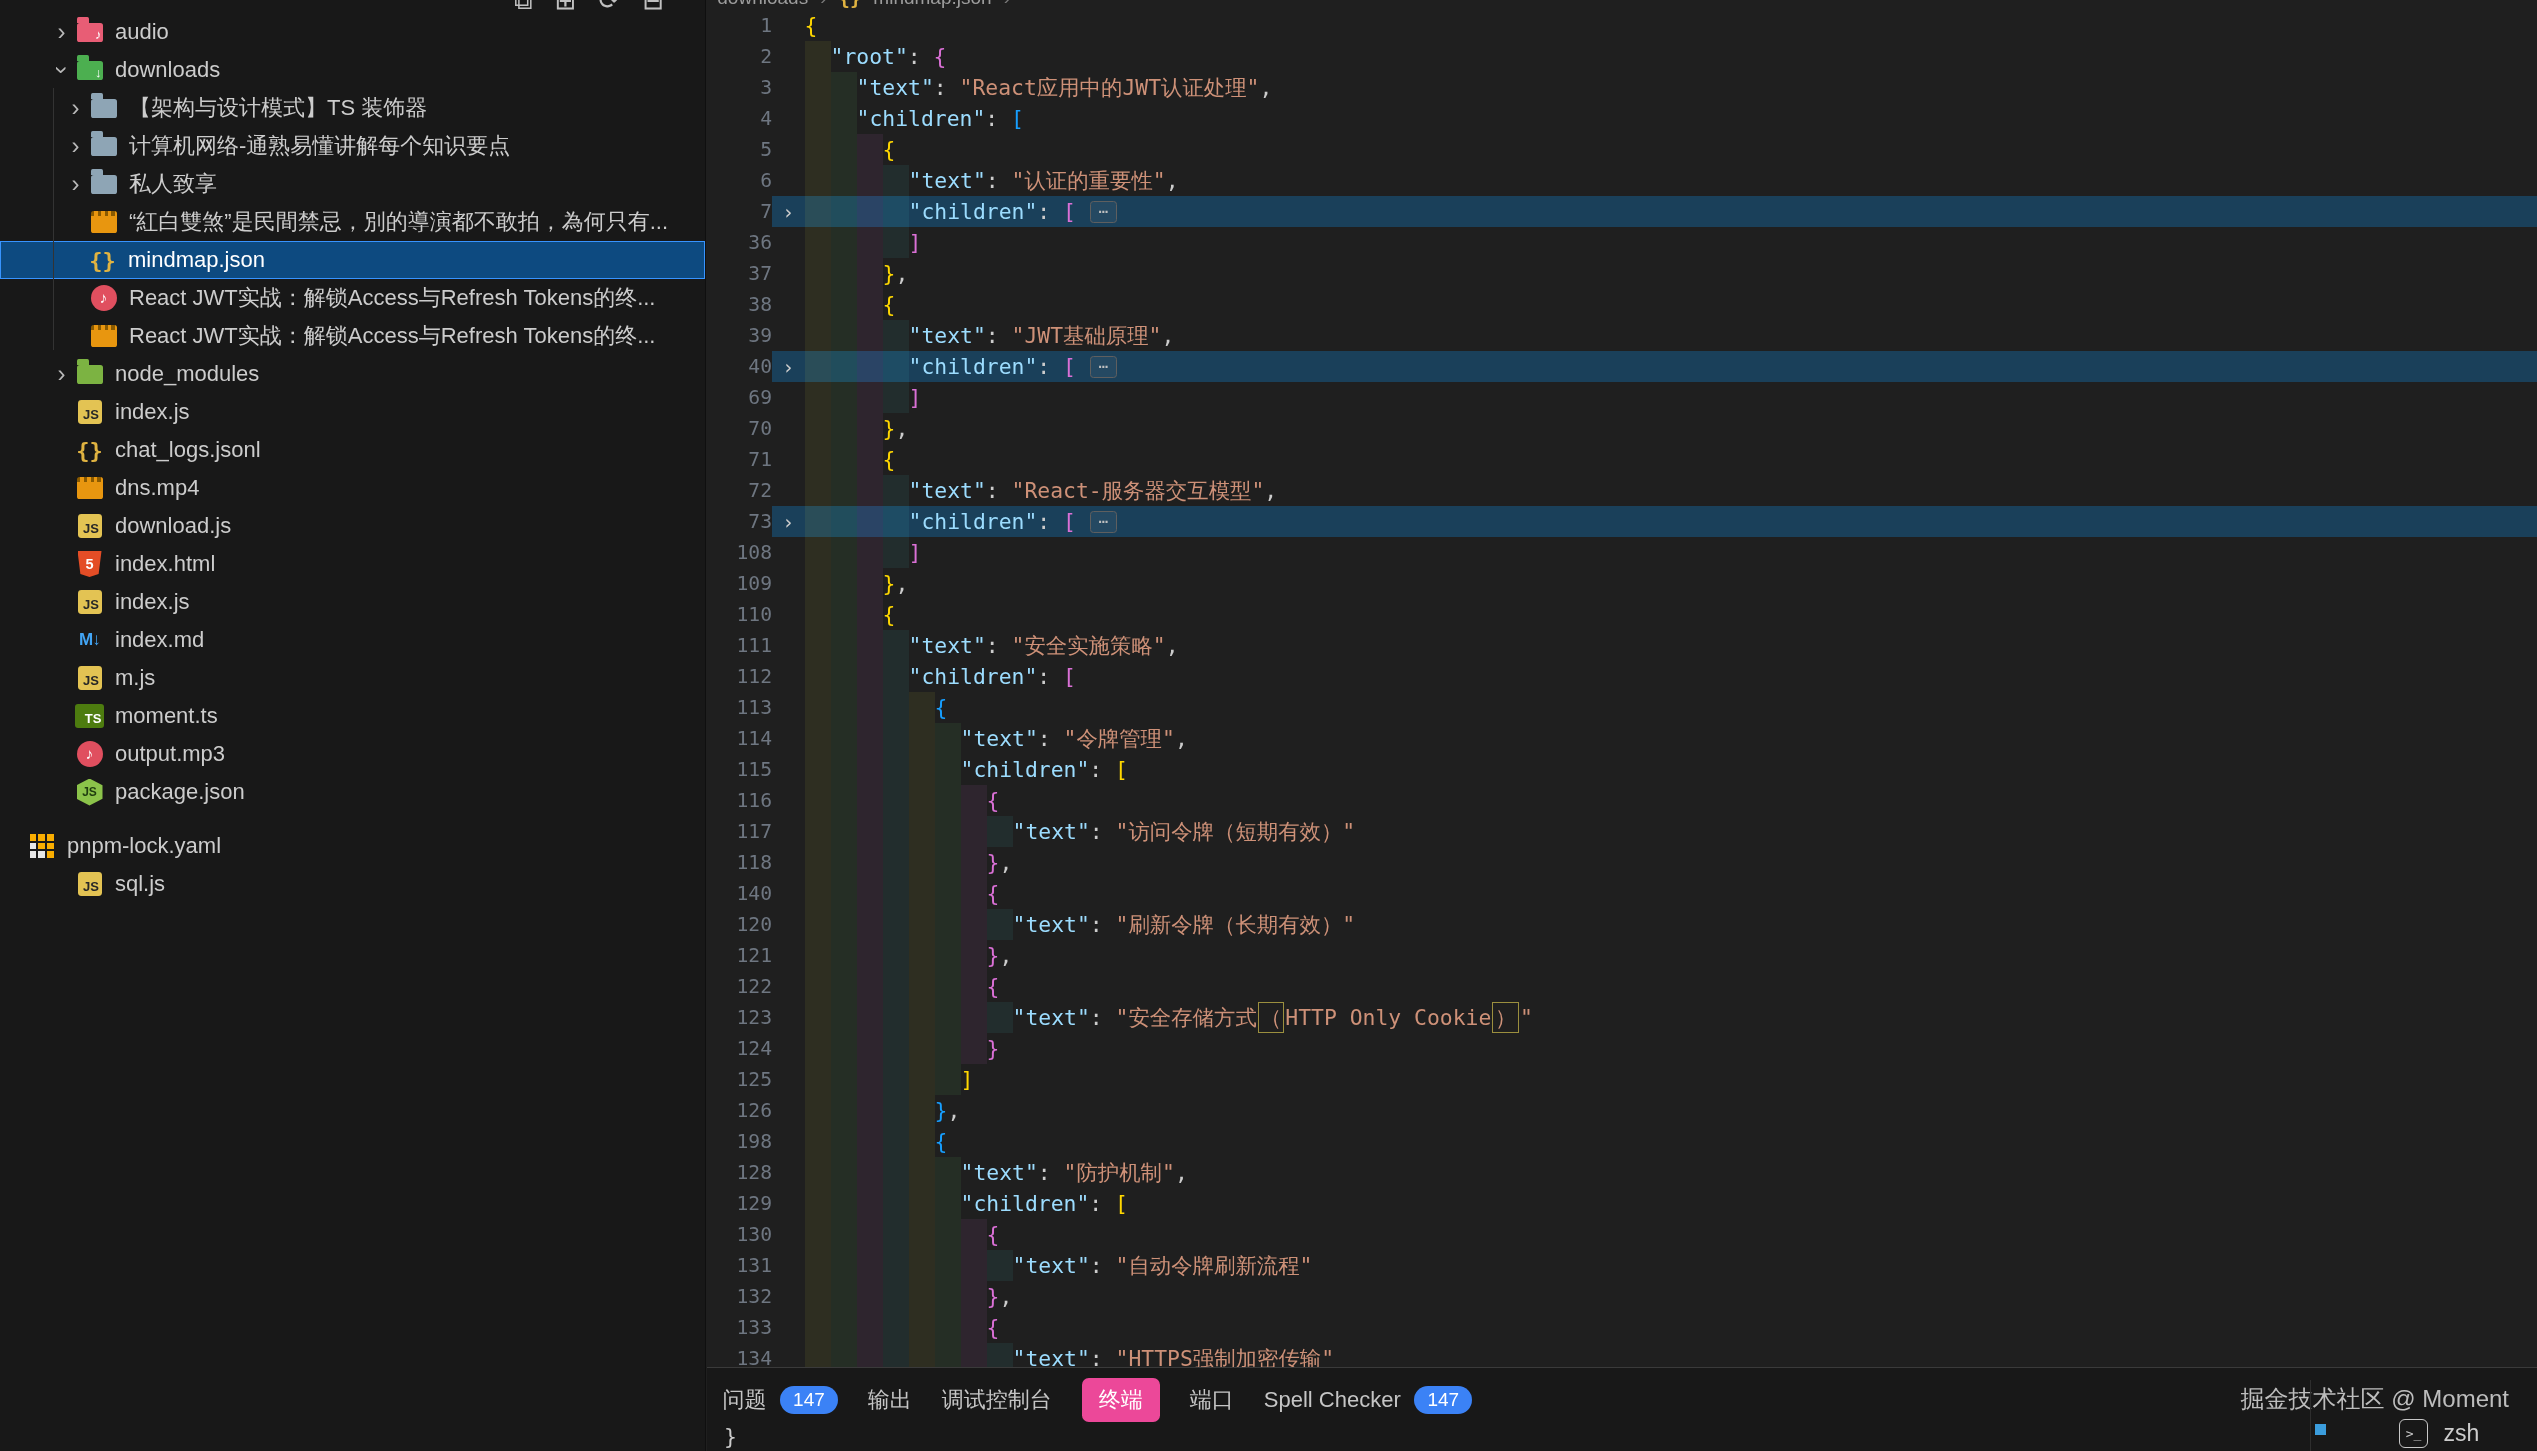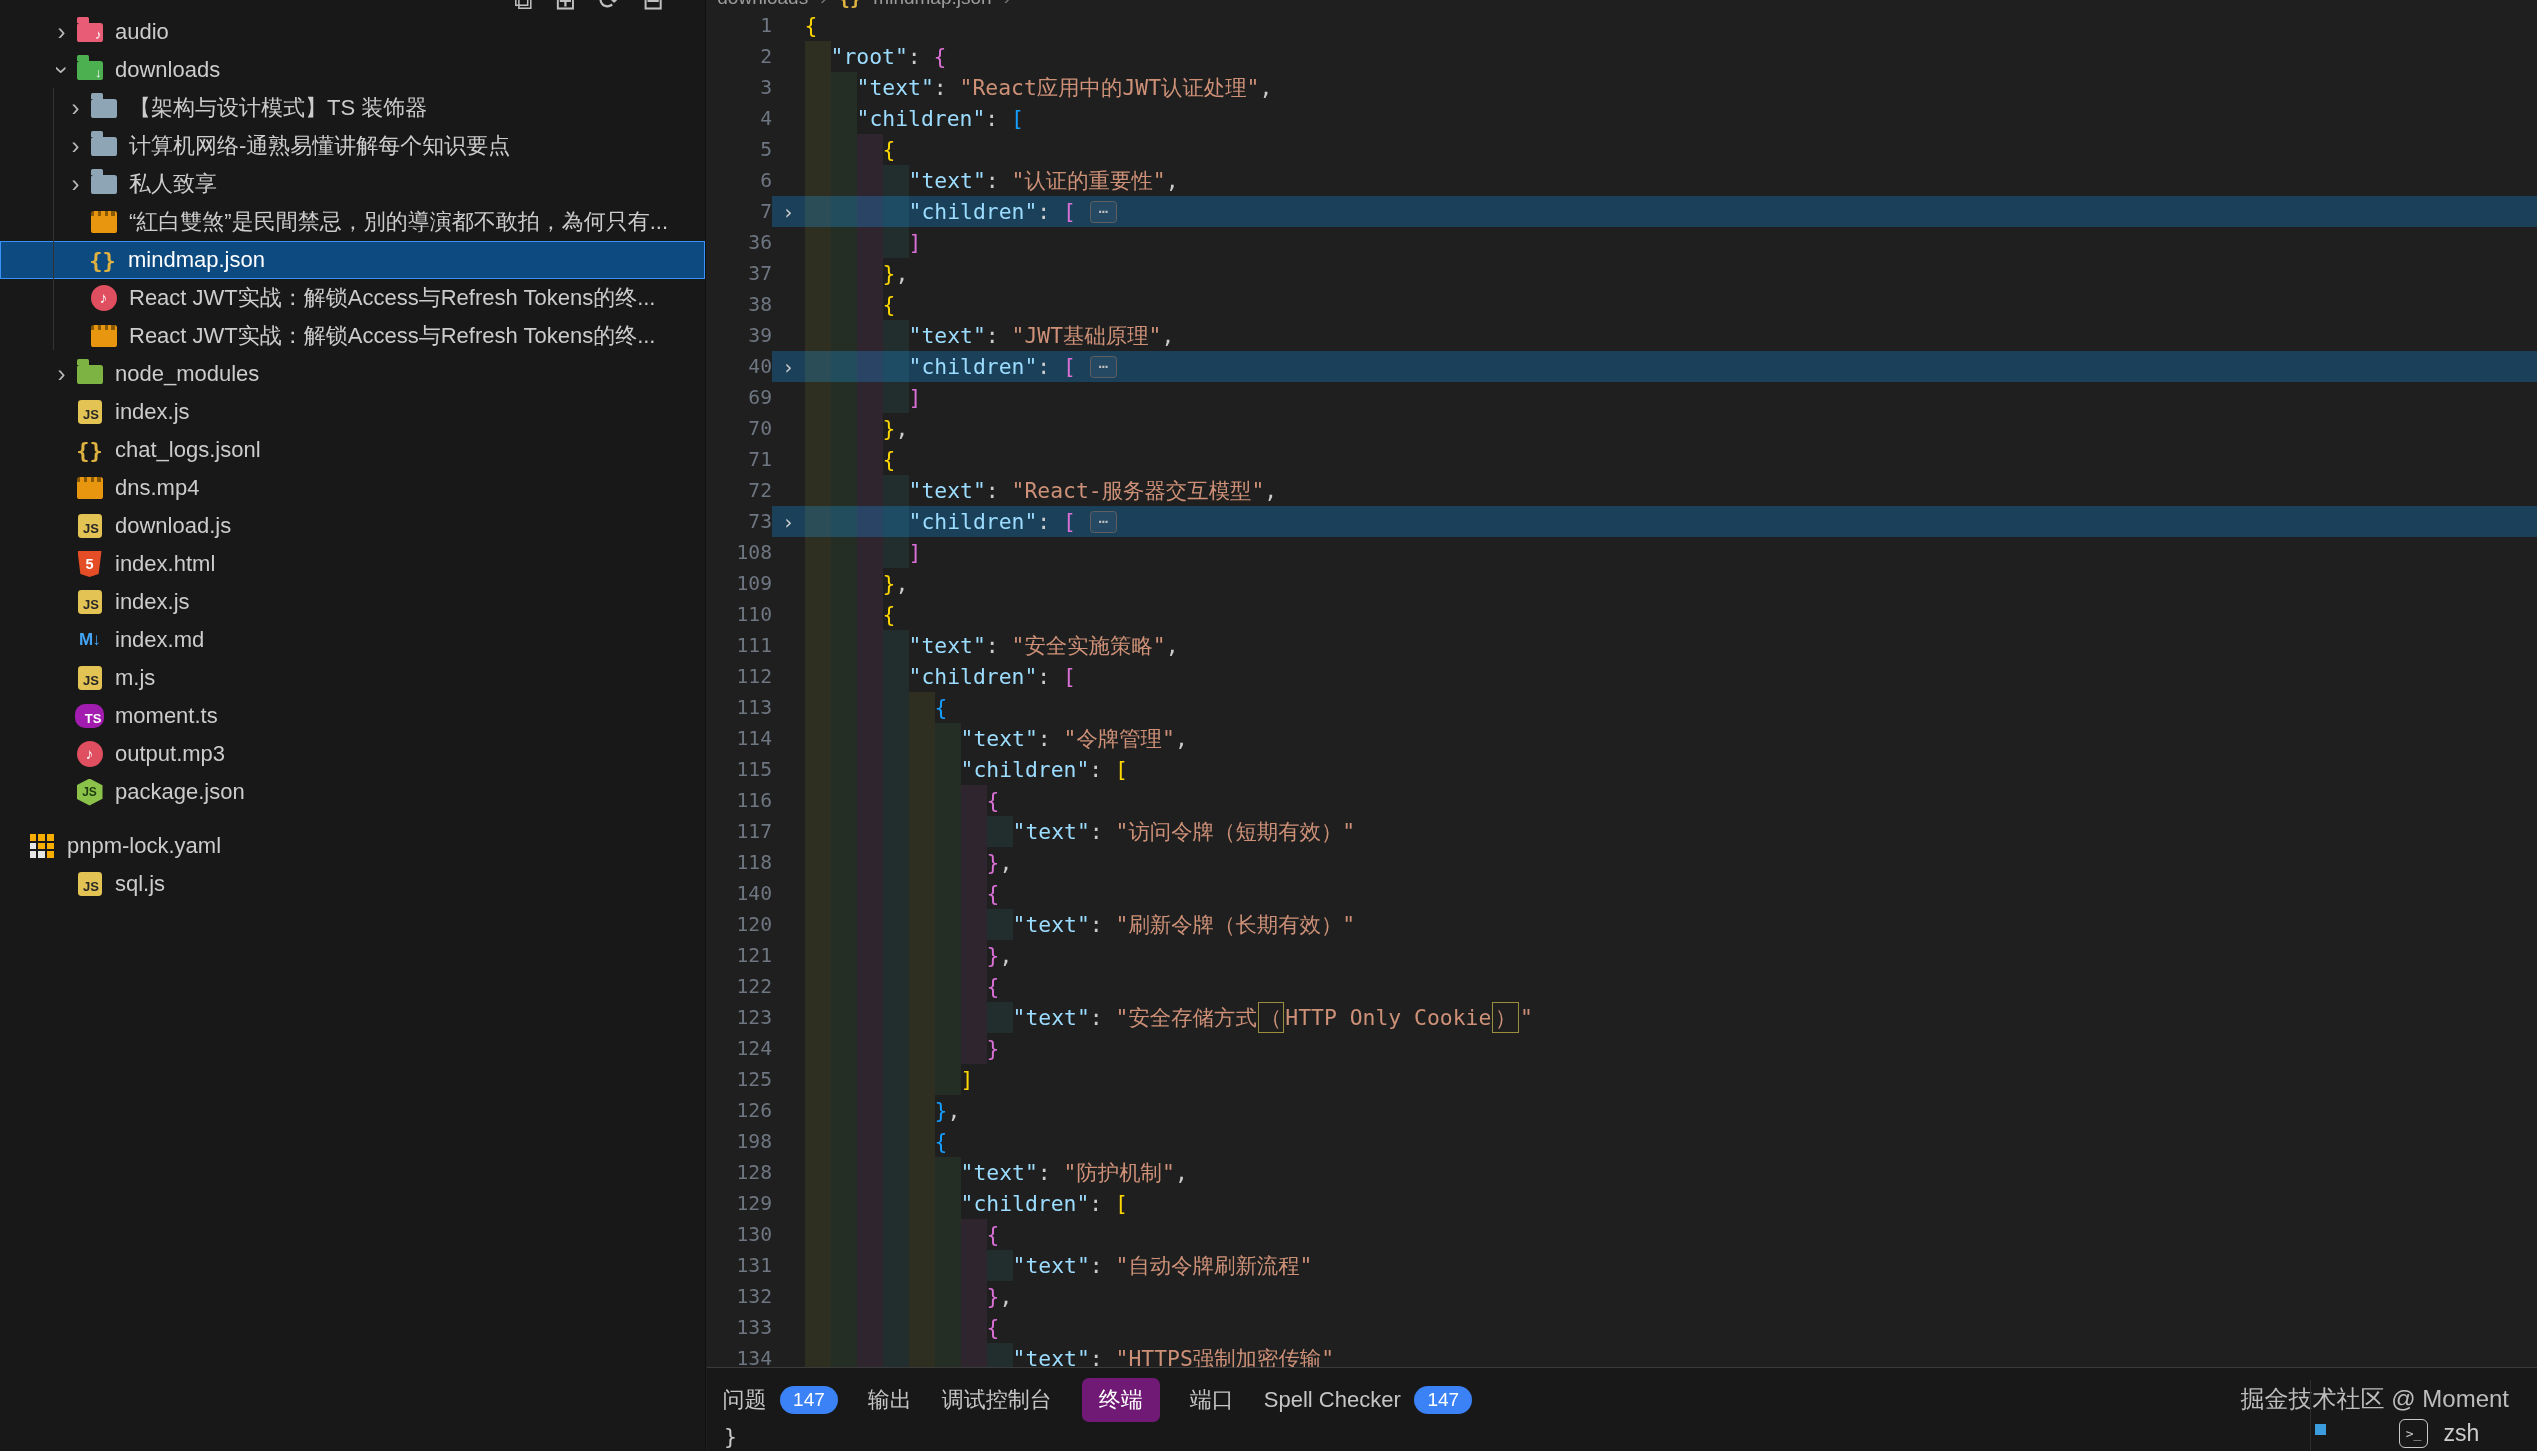--- a/index.html
+++ b/index.html
@@ -37,21 +37,21 @@
   .ic-json { color:#e0b341; font-weight:bold; font-size:22px; font-family:"DejaVu Sans Mono",monospace; }
   .ic-film { width:26px; height:22px; border-radius:2.6px; background:#e8960f;
              background-image:repeating-linear-gradient(90deg,#8a5a00 0 3.4px,#e8960f 3.4px 6.8px);
              background-size:100% 5.1px; background-repeat:no-repeat; }
   .ic-mp3 { width:26px; height:26px; border-radius:50%; background:#e04f5f; color:#fff;
             font-size:15.4px; display:flex; align-items:center; justify-content:center; }
   .ic-html { width:24px; height:26px; background:#e44d26; color:#fff; font-weight:bold; font-size:14.5px;
              clip-path:polygon(0 0,100% 0,88% 88%,50% 100%,12% 88%); display:flex;
              align-items:center; justify-content:center; }
   .ic-md { color:#42a5f5; font-weight:bold; font-size:17px; letter-spacing:-0.9px; }
-  .ic-ts { width:44px; height:24px; background:#a21caf; border-radius:10px; color:#fff;
+  .ic-ts { width:44px; height:24px; background:#4d7c0f; border-radius:3px; color:#fff;
            font-weight:bold; font-size:13px; display:flex; align-items:flex-end;
            justify-content:flex-end; padding:1.7px 2.6px; }
   .ic-npm { width:26px; height:27px; background:#8bc34a; color:#1f3d10; font-weight:bold; font-size:12px;
             clip-path:polygon(50% 0,100% 25%,100% 75%,50% 100%,0 75%,0 25%); display:flex;
             align-items:center; justify-content:center; }
   .ic-pnpm { width:24px; height:24px; display:grid; grid-template:repeat(3,1fr)/repeat(3,1fr); gap:1.7px; }
   .ic-pnpm i { background:#f9ad00; } .ic-pnpm i.w { background:#e6e6e6; }
 
   
   .editor { position:absolute; left:707px; top:0; width:1831px; height:1367px;
@@ -78,21 +78,21 @@
         padding:0 7.7px; color:#c0c0c0; background:rgba(255,255,255,.05); font-size:16.3px; line-height:20.5px; }
   .tm { color:#ce9178; border:0.9px solid #9b8f3e; padding:0 1.7px; margin:0 0.9px; }
 
   
   .panel { position:absolute; left:707px; top:1367px; width:1831px; height:84px;
            background:#181818; border-top:0.9px solid #3a3a3a; }
   .tabs { display:flex; align-items:center; gap:30px; padding:10.3px 0 0 15.4px;
           color:#c5c5c5; font-size:22px; }
   .ptab { display:flex; align-items:center; gap:13.7px; cursor:default; }
   .ptab .badge { background:#3b82f6; color:#ffffff; border-radius:19px; padding:3.4px 13px; font-size:19px; }
-  .ptab.active { background:#701a75; border-radius:6.8px; padding:6.8px 17px; color:#ffffff; }
+  .ptab.active { background:#ec4899; border-radius:6.8px; padding:6.8px 17px; color:#ffffff; }
   .term-text { position:absolute; left:17px; top:56px; color:#cccccc;
                font-family:"DejaVu Sans Mono",monospace; font-size:21.4px; }
   .watermark { position:absolute; right:29px; top:15.4px; color:#bdbdbd; font-size:24px; }
   .term-vline { position:absolute; left:1603px; top:12px; width:0.9px; height:72px; background:#2e2e2e; }
   .term-active-ind { position:absolute; left:1608px; top:56px; width:11px; height:11px; background:#3b9ddd; }
   .shell-row { position:absolute; left:1692px; top:51px; display:flex; align-items:center;
                gap:15.4px; color:#cccccc; font-size:23px; }
   .shell-icon { width:29px; height:29px; border:1.7px solid #c8c8c8; border-radius:6px;
                 color:#c8c8c8; font-size:13px; display:flex; align-items:center;
                 justify-content:center; font-family:"DejaVu Sans Mono",monospace; }

